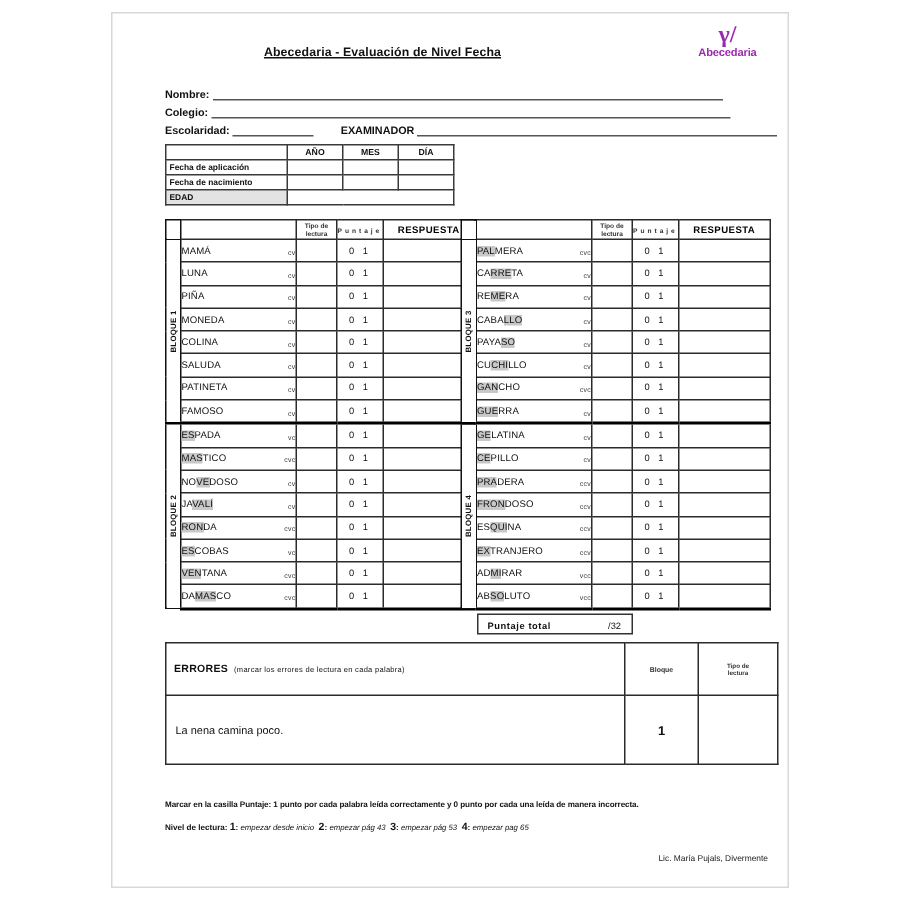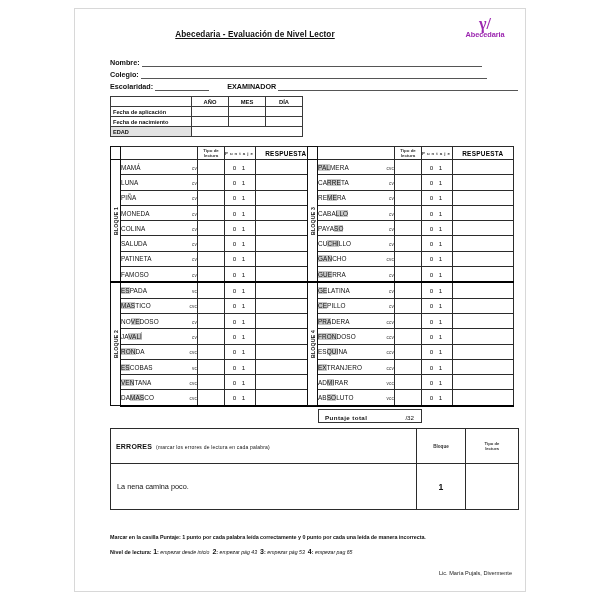--- a/index.html
+++ b/index.html
@@ -68,21 +68,21 @@
   .fn2 .big{font-size:7px;}
   .fn2 i{font-weight:normal;font-size:5.2px;}
   .sig{position:absolute;left:0;top:570px;width:512px;text-align:right;font-size:5.6px;color:#222;}
 </style>
 </head>
 <body>
 
 <div class="page">
   <div class="sheet"></div>
 
-  <div class="title">Abecedaria -  Evaluación de Nivel Lector</div>
+  <div class="title">Abecedaria -  Evaluación de Nivel Fecha</div>
   <div class="logo">
     <div class="mark">γ/</div>
     <div class="nm">Abecedaria</div>
   </div>
 
   <div class="fieldrow" style="left:110px;top:58px;">
     <span class="lbl">Nombre:</span>
     <span class="rule" style="width:340px;"></span>
   </div>
   <div class="fieldrow" style="left:110px;top:70px;">

